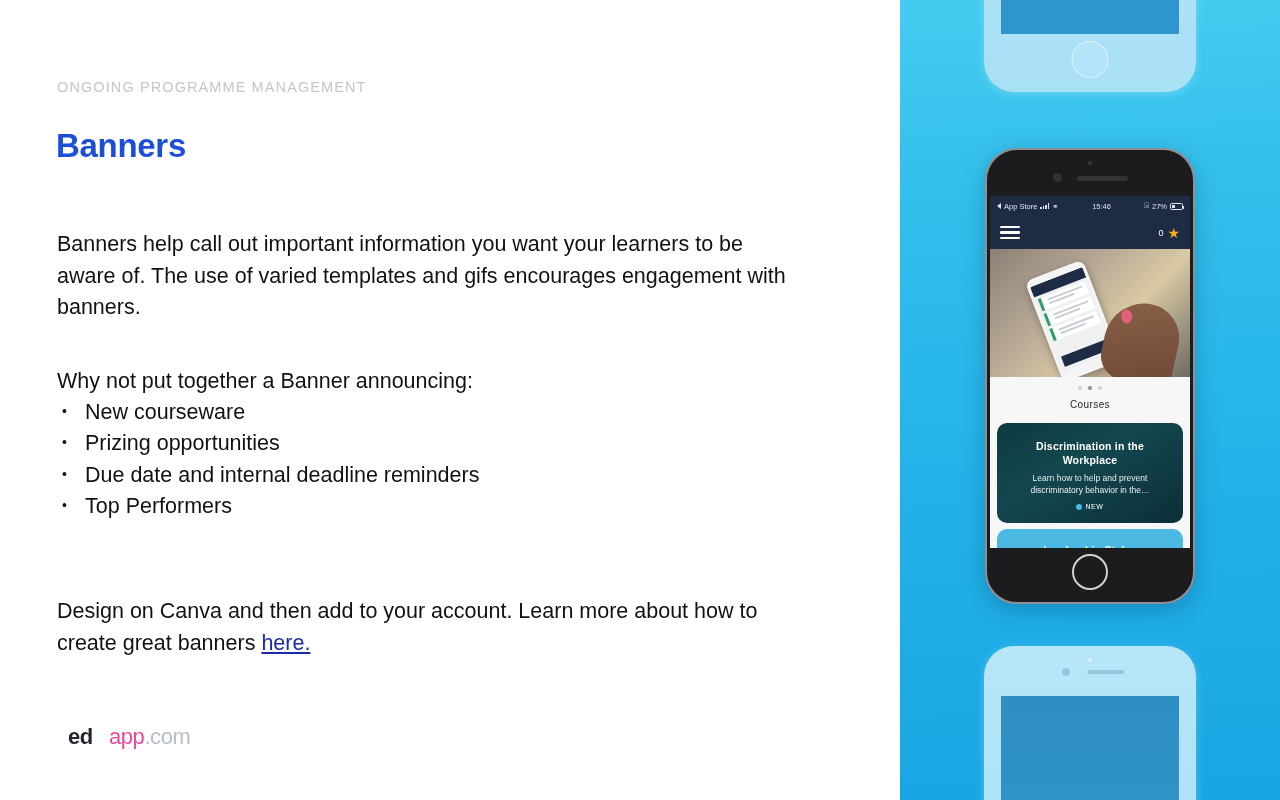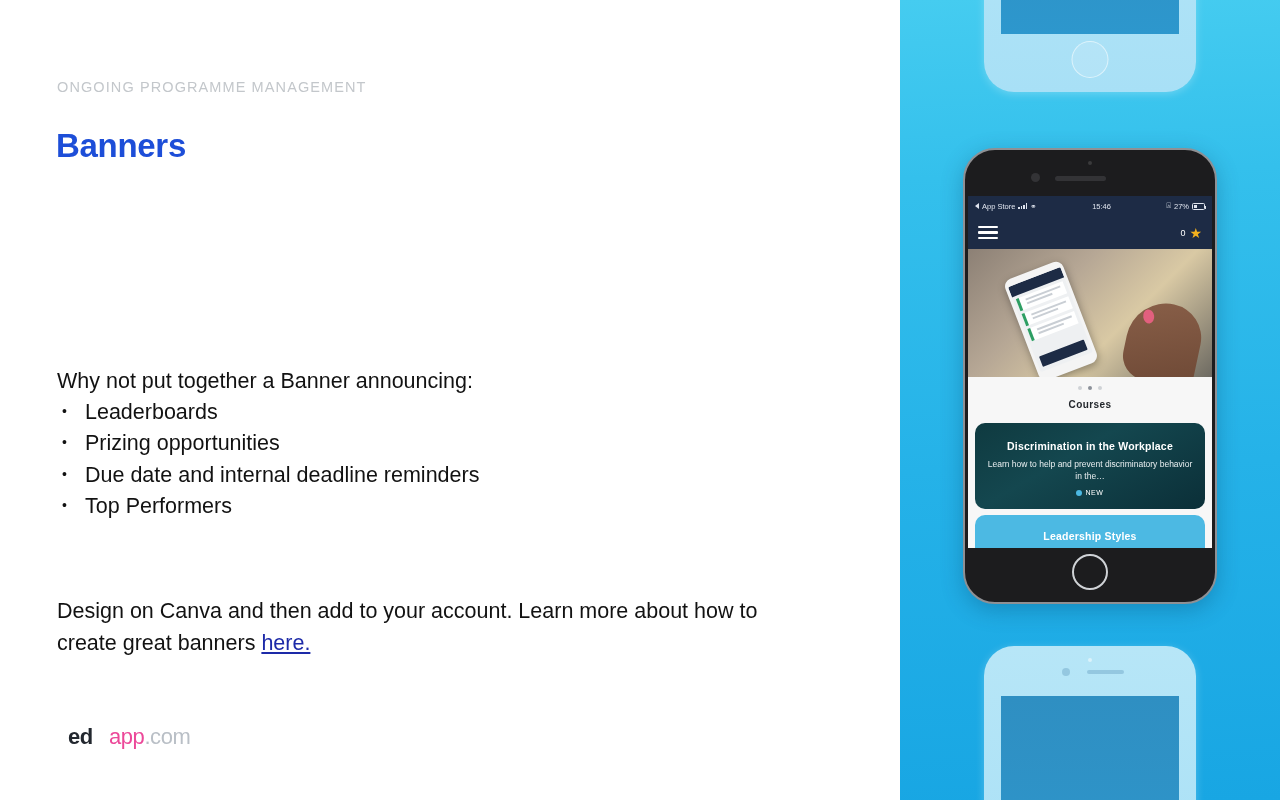--- a/index.html
+++ b/index.html
@@ -80,21 +80,21 @@
     border:1.5px solid rgba(255,255,255,0.55);
     background:rgba(255,255,255,0.12);
   }
   .ghost-cam { position:absolute; left:50%; transform:translateX(-50%); top:12px; width:4px; height:4px; border-radius:50%; background:rgba(255,255,255,0.5); }
   .ghost-sensor { position:absolute; left:78px; top:22px; width:8px; height:8px; border-radius:50%; background:rgba(120,175,205,0.55); }
   .ghost-speaker { position:absolute; left:103px; top:24px; width:37px; height:4px; border-radius:2px; background:rgba(120,175,205,0.55); }
 
   
   .phone {
     position:absolute; left:50%; transform:translateX(-50%); top:148px;
-    width:254px; height:456px; border-radius:32px;
+    width:210px; height:456px; border-radius:32px;
     background:#1c1c1e;
     border:2px solid #8e9094;
     box-shadow:0 6px 22px rgba(0,60,95,0.30);
     overflow:hidden;
   }
   .phone-cam { position:absolute; left:50%; transform:translateX(-50%); top:11px; width:4px; height:4px; border-radius:50%; background:#3a3a3c; }
   .phone-sensor { position:absolute; left:66px; top:23px; width:9px; height:9px; border-radius:50%; background:#333336; }
   .phone-speaker { position:absolute; left:90px; top:26px; width:51px; height:5px; border-radius:3px; background:#333336; }
   .phone-home {
     position:absolute; left:50%; transform:translateX(-50%); bottom:12px;
@@ -148,21 +148,21 @@
     position:absolute; right:12px; bottom:-6px; width:74px; height:80px;
     background:linear-gradient(160deg,#8a6049 0%, #6d4835 100%);
     border-radius:40px 34px 12px 24px; transform:rotate(12deg);
   }
   .hero-nail { position:absolute; left:12px; top:10px; width:11px; height:14px; background:#e2607e; border-radius:50%; transform:rotate(-20deg); }
 
   .carousel { background:#f7f7f7; padding:9px 0 7px; text-align:center; }
   .dots { display:flex; justify-content:center; gap:6px; margin-bottom:9px; }
   .dots i { width:4px; height:4px; border-radius:50%; background:#cfd2d6; display:block; }
   .dots i.on { background:#8b9099; }
-  .sec-title { font-size:10px; font-weight:bold; color:#23272c; letter-spacing:0.4px; }
+  .sec-title { font-size:10px; font-weight:normal; color:#23272c; letter-spacing:0.4px; }
 
   .cards { background:#f7f7f7; padding:6px 7px 0; }
   .card {
     border-radius:10px; overflow:hidden; margin-bottom:6px; position:relative;
     text-align:center; padding:16px 12px 13px; color:#fff;
   }
   .card-dark { background:linear-gradient(150deg,#0f3a40 0%, #14474f 40%, #0b2f38 100%); }
   .card-blue { background:#4cb9e3; padding:14px 12px 16px; }
   .card-title { font-size:10.5px; font-weight:bold; line-height:14px; letter-spacing:0.2px; }
   .card-desc { font-size:8.5px; line-height:12px; margin-top:5px; color:#e8eef0; }
@@ -172,25 +172,26 @@
 </head>
 <body>
 
 <div class="slide">
 
   <div class="content">
 
     <div class="eyebrow">ONGOING PROGRAMME MANAGEMENT</div>
     <h1 class="page-title">Banners</h1>
 
+    <p class="para para-intro">Banners help call out important information you want your learners to be aware of. The use of varied templates and gifs encourages engagement with banners.</p>
 
     <div class="lead">Why not put together a Banner announcing:</div>
 
     <ul class="bullets">
-      <li>Leaderboards</li>
+      <li>New courseware</li>
       <li>Prizing opportunities</li>
       <li>Due date and internal deadline reminders</li>
       <li>Top Performers</li>
     </ul>
 
     <p class="para para-outro"><span>Design on Canva and then add to your account. Learn more about how to create great banners </span><a class="link" href="#">here.</a></p>
 
     <div class="logo">
       <span class="ed">ed</span><span class="app">app</span><span class="com">.com</span>
     </div>

